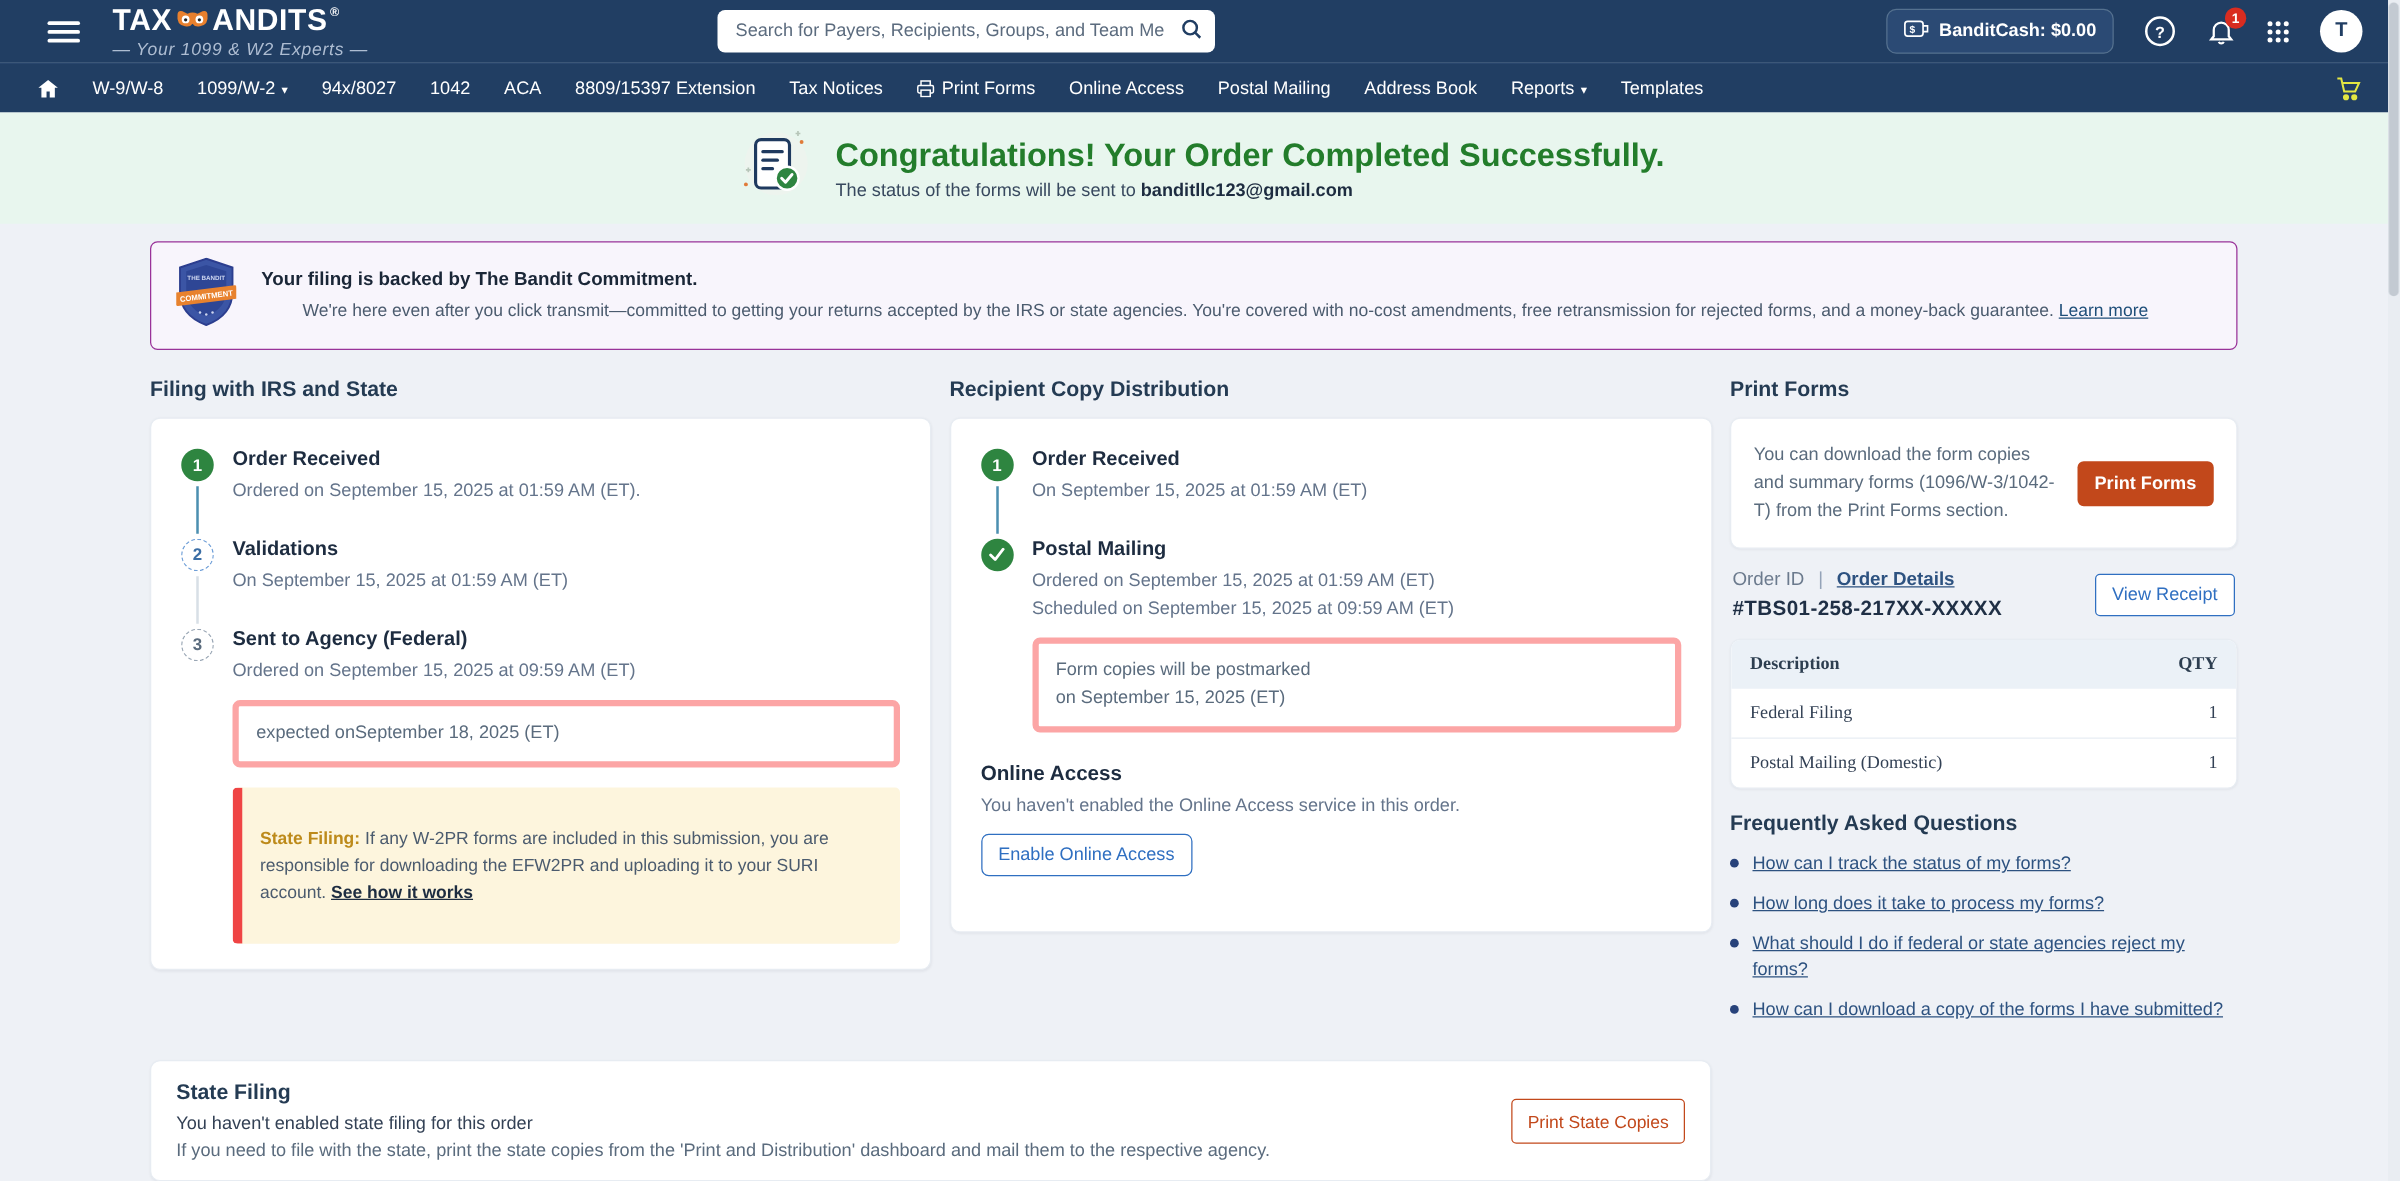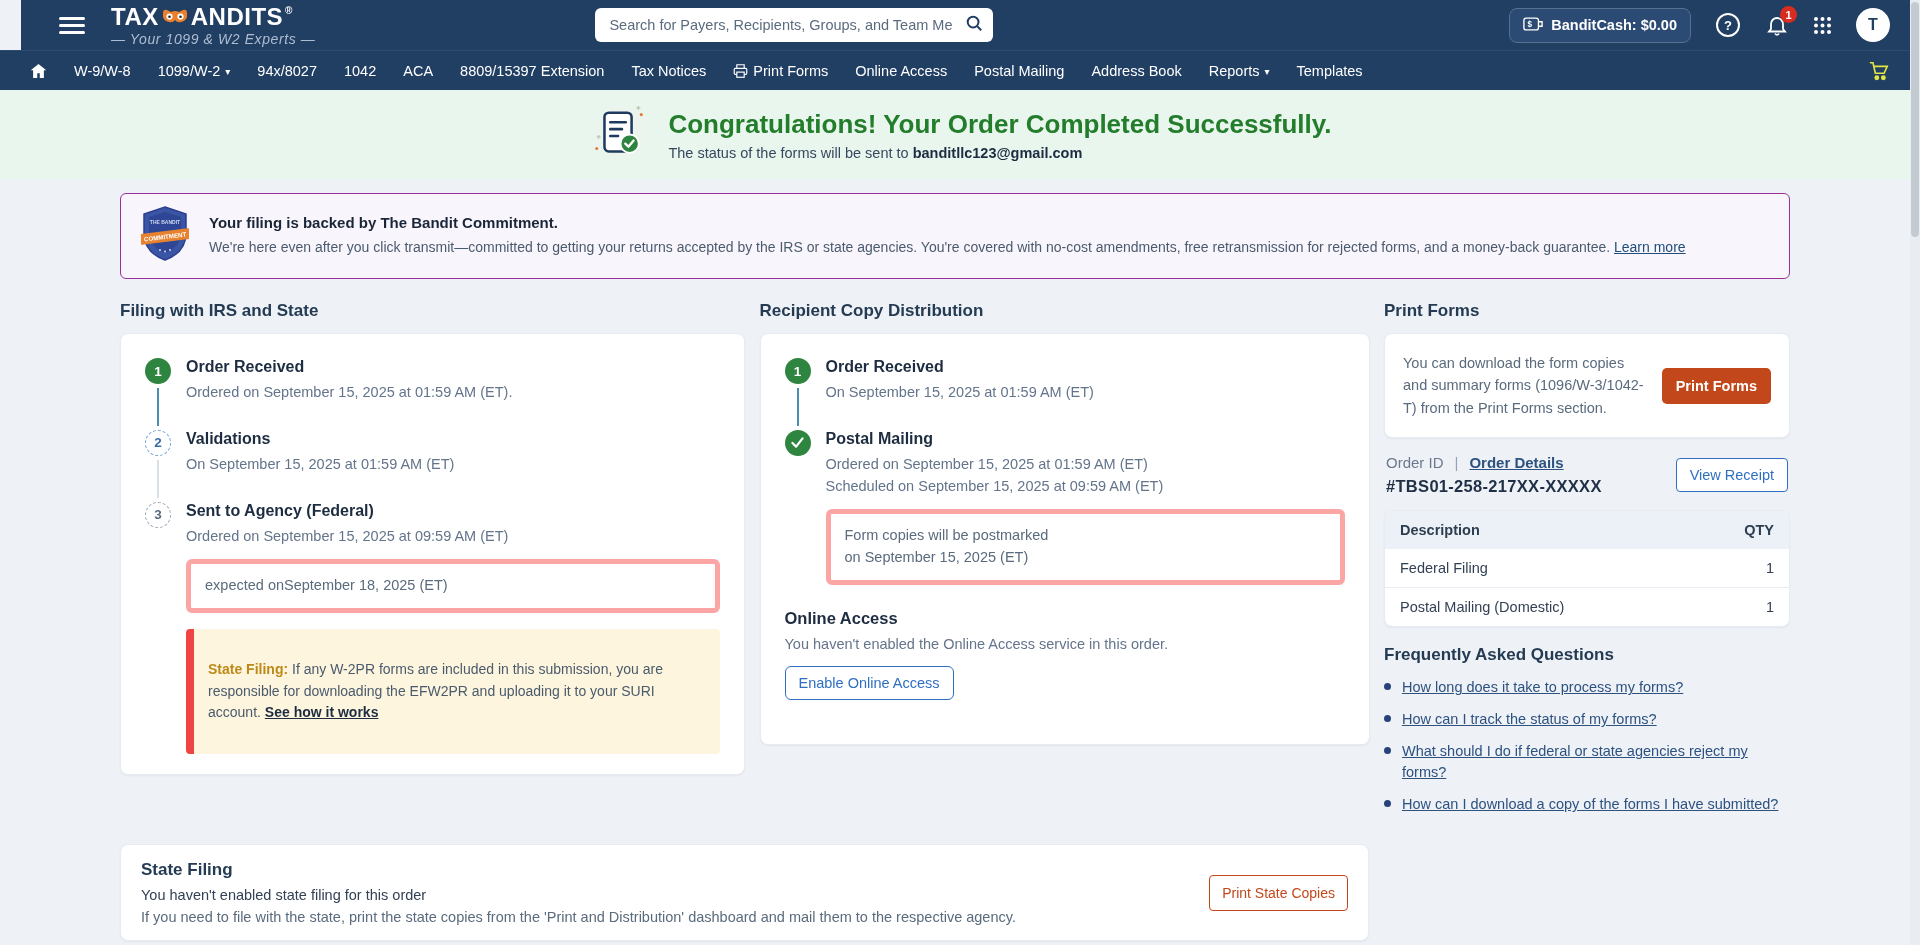--- a/index.html
+++ b/index.html
@@ -1,21 +1,21 @@
 <!DOCTYPE html>
 <html><head>
 <meta charset="utf-8">
 <title>Order Completed</title>
 <style>
   * { margin:0; padding:0; box-sizing:border-box; }
   html,body { width:1920px; height:945px; overflow:hidden; }
   body { font-family:"Liberation Sans", sans-serif; background:#eef1f6; color:#33445c; }
 
   
-  .topbar { height:50px; background:#213e63; display:flex; align-items:center; padding:0 30px 0 38px; position:relative;margin-left:21px; }
+  .topbar { height:50px; background:#213e63; display:flex; align-items:center; padding:0 30px 0 38px; position:relative; }
   .hamburger { width:26px; cursor:pointer; margin-right:26px; }
   .hamburger span { display:block; height:3px; background:#fff; border-radius:2px; margin:4px 0; }
   .logo { display:flex; flex-direction:column; line-height:1; }
   .logo-main { display:flex; align-items:center; color:#fff; font-weight:bold; font-size:24px; letter-spacing:.5px; }
   .logo-main .mask { margin:0 1px; }
   .logo-main sup { font-size:10px; margin-left:2px; transform:translateY(-6px); }
   .logo-tag { color:#aebdd2; font-size:14px; font-style:italic; margin-top:3px; letter-spacing:.6px; }
   .searchwrap { margin-left:280px; width:398px; height:34px; background:#fff; border-radius:6px; display:flex; align-items:center; padding:0 10px 0 14px; }
   .searchwrap input { border:none; outline:none; flex:1; font-size:14.5px; color:#334155; font-family:inherit; background:transparent; }
   .searchwrap input::placeholder { color:#5b6b7e; }
@@ -34,21 +34,21 @@
   
   .congrats { height:89px; background:#e8f6ee; display:flex; align-items:center; justify-content:center; gap:18px; }
   .congrats h1 { color:#237d2b; font-size:26px; font-weight:bold; }
   .congrats .sub { margin-top:5px; font-size:14.5px; color:#37485e; }
   .congrats .sub b { color:#1d2c40; }
 
   
   .main { padding:14px 130px 0 120px; }
   .commitment { border:1px solid #993399; background:#f8f5fc; border-radius:6px; display:flex; gap:20px; padding:12px 20px; align-items:center; }
   .commitment .ttl { font-size:15px; font-weight:bold; color:#1a2637; margin-bottom:6px; }
-  .commitment .bdy { font-size:14px; color:#4b5b6e; line-height:1.45; max-width:1560px; }
+  .commitment .bdy { font-size:14px; color:#4b5b6e; line-height:1.45; max-width:1560px;margin-left:33px; }
   .commitment a { color:#1e4e79; text-decoration:underline; cursor:pointer; }
 
   .cols { display:grid; grid-template-columns:625px 610px 406px; justify-content:space-between; margin-top:22px; }
   .sec-h { font-size:17px; font-weight:bold; color:#243b53; margin-bottom:12px; }
   .card { background:#fff; border:1px solid #e7ecf2; border-radius:8px; box-shadow:0 1px 2px rgba(16,24,40,.05); }
   .tl-card { padding:24px 24px 20px; min-height:416px; }
 
   .step { display:flex; gap:15px; }
   .rail { width:26px; flex:none; display:flex; flex-direction:column; align-items:center; }
   .dot { width:26px; height:26px; border-radius:50%; flex:none; display:flex; align-items:center; justify-content:center; font-size:13.5px; font-weight:bold; }
@@ -74,21 +74,21 @@
   .pf-card { padding:18px 18px; display:flex; gap:14px; align-items:center; }
   .pf-text { font-size:14.5px; color:#5a6b7d; line-height:1.55; flex:1; }
   .btn-orange { background:#c2481b; border:none; color:#fff; font-size:14.5px; font-weight:bold; padding:10px 14px; border-radius:5px; cursor:pointer; white-space:nowrap; font-family:inherit; }
   .order-row { display:flex; align-items:center; margin:16px 2px 14px; }
   .order-top { display:flex; align-items:center; gap:11px; font-size:15px; color:#6b7a8d; }
   .order-top .div { color:#94a3b8; }
   .order-top a { color:#2d5280; text-decoration:underline; font-weight:bold; cursor:pointer; }
   .order-id { font-size:16.5px; font-weight:bold; color:#1f2f45; margin-top:6px; letter-spacing:.3px; }
   .order-row .btn-blue-o { margin-left:auto; border-radius:4px; }
 
-  table.qty { width:100%; border-collapse:collapse; font-size:14.5px; }
+  table.qty { width:100%; border-collapse:collapse; font-size:14.5px;font-family:Liberation Serif, serif; }
   table.qty th { background:#ebf1f7; color:#2d3e50; text-align:left; font-size:14.5px; padding:11px 15px; }
   table.qty th.r, table.qty td.r { text-align:right; }
   table.qty td { padding:11px 15px; color:#334155; border-bottom:1px solid #e8edf3; }
   table.qty tr:last-child td { border-bottom:none; }
   .tbl-card { overflow:hidden; margin-bottom:18px; }
 
   .faq-h { font-size:17px; font-weight:bold; color:#243b53; margin-bottom:12px; }
   .faq { list-style:none; }
   .faq li { display:flex; gap:11px; margin-bottom:11px; }
   .faq .bl { width:7px; height:7px; border-radius:50%; background:#27427a; flex:none; margin-top:6px; }
@@ -394,25 +394,25 @@
               <td class="r">1</td>
             </tr>
           </tbody>
         </table>
       </div>
 
       <div class="faq-h">Frequently Asked Questions</div>
       <ul class="faq">
         <li>
             <span class="bl"></span>
-            <a>How long does it take to process my forms?</a>
+            <a>How can I track the status of my forms?</a>
           </li>
         <li>
             <span class="bl"></span>
-            <a>How can I track the status of my forms?</a>
+            <a>How long does it take to process my forms?</a>
           </li>
         <li>
             <span class="bl"></span>
             <a>What should I do if federal or state agencies reject my forms?</a>
           </li>
         <li>
             <span class="bl"></span>
             <a>How can I download a copy of the forms I have submitted?</a>
           </li>
       </ul>

